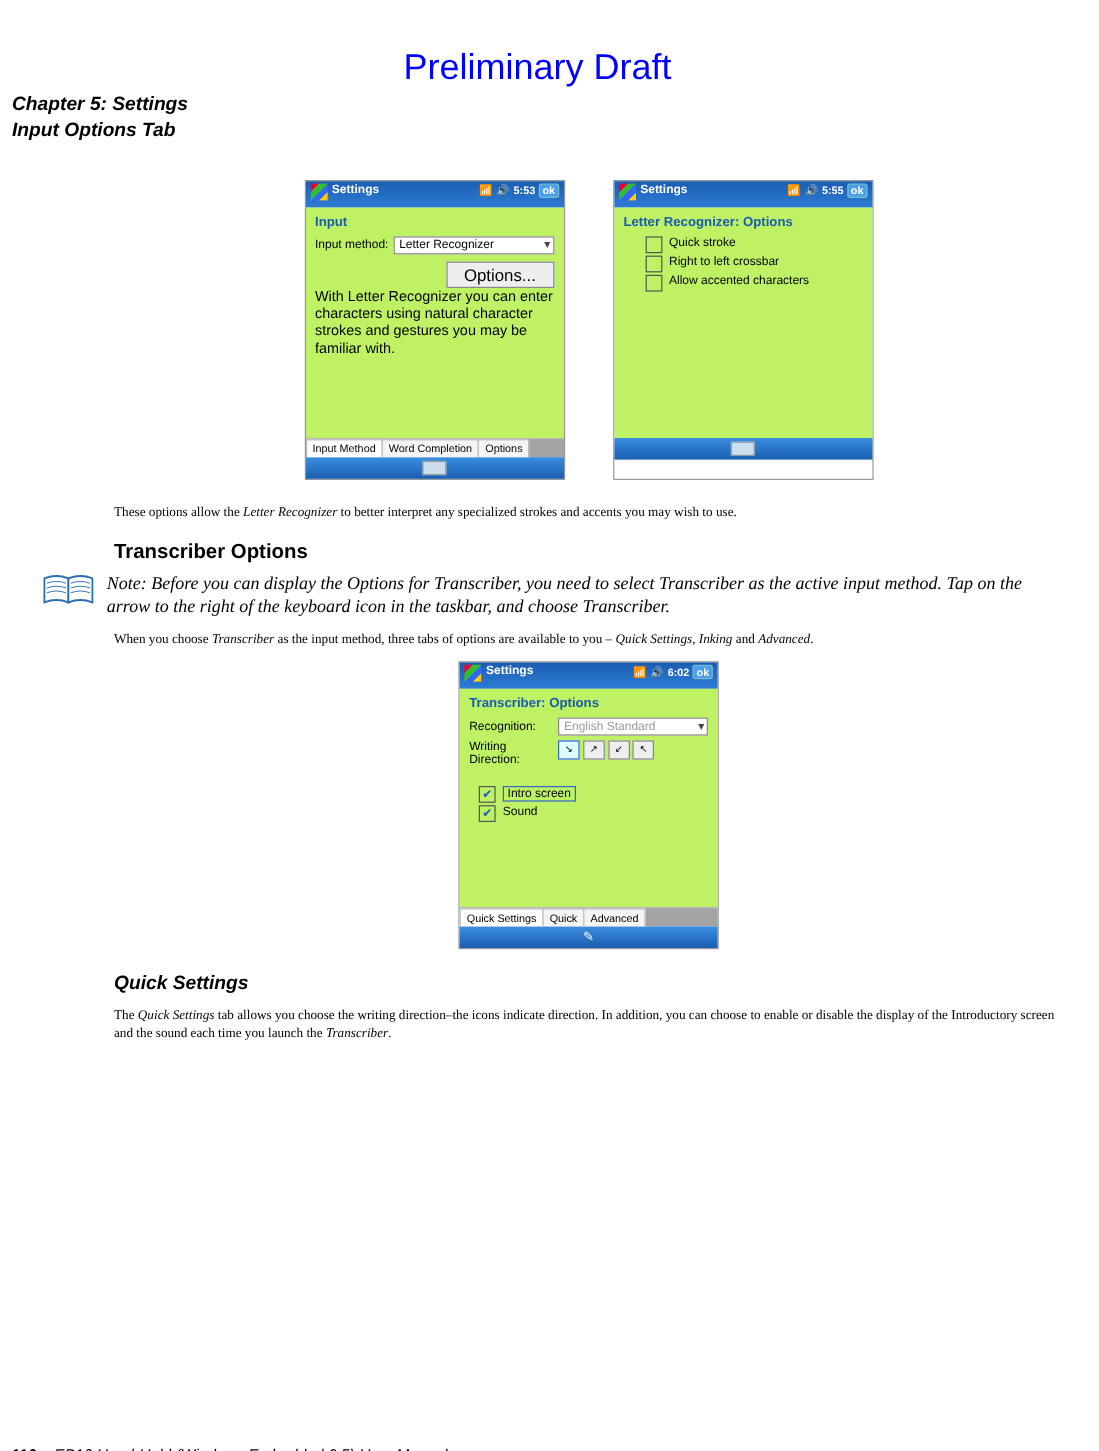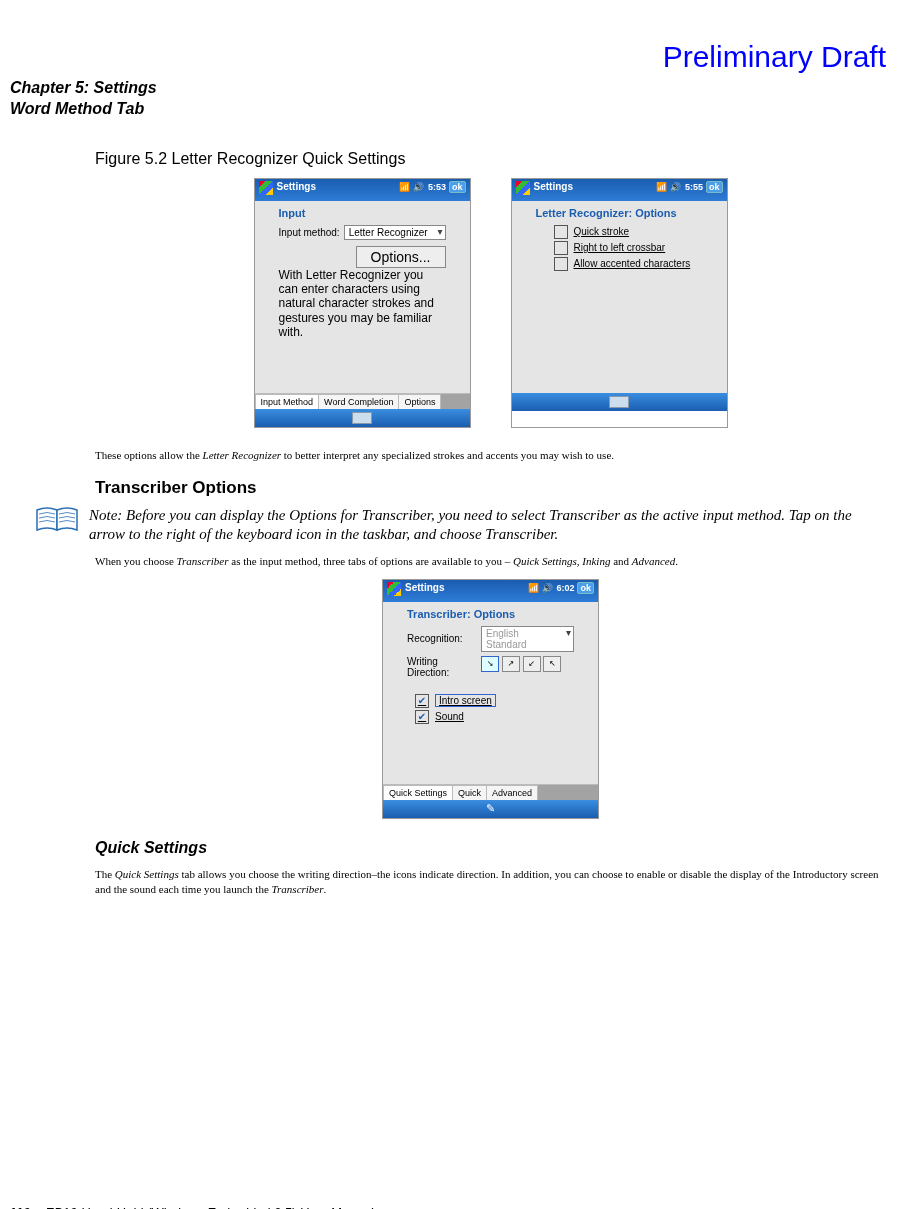--- a/index.html
+++ b/index.html
@@ -9,21 +9,21 @@
     background: #fff;
     color: #000;
     width: 916px;
   }
   .page {
     padding: 40px 30px 20px 10px;
     position: relative;
     min-height: 1180px;
   }
   .draft-header {
-    text-align: right;
+    text-align: center;
     color: #0000ff;
     font-size: 30px;
     font-family: Arial, sans-serif;
     margin-bottom: 4px;
   }
   .chapter-header {
     font-family: 'Trebuchet MS', Arial, sans-serif;
     font-style: italic;
     font-weight: bold;
     font-size: 16px;
@@ -70,23 +70,23 @@
   .wm-title { flex: 1; }
   .wm-icons { display: flex; gap: 3px; align-items: center; font-size: 9px; }
   .wm-ok {
     background: #4a9fe8;
     border: 1px solid #7bc;
     padding: 0 2px;
     font-size: 9px;
     border-radius: 2px;
   }
   .wm-body {
-    padding: 6px 24px;
+    padding: 6px 8px;
     height: 180px;
-    background: #e5e5e5;
+    background: #bef264;
     color: #000;
   }
   .wm-subtitle {
     color: #1a5db0;
     font-weight: bold;
     font-size: 11px;
     margin-bottom: 6px;
   }
   .wm-row { display: flex; align-items: center; margin-bottom: 4px; gap: 4px;}
   .wm-label { font-size: 10px; }
@@ -143,24 +143,23 @@
     align-items: center;
   }
   .wm-kbd {
     width: 18px;
     height: 10px;
     background: #cde;
     border: 1px solid #89a;
   }
   .wm-check-row {
     display: flex;
-    align-items: center;
+    align-items: flex-start;
     margin: 2px 0 2px 18px;
     gap: 6px;
-    text-decoration: underline;
   }
   .wm-checkbox {
     width: 12px;
     height: 12px;
     border: 1px solid #555;
     display: inline-flex;
     align-items: center;
     justify-content: center;
     font-size: 10px;
     color: #1a5db0;
@@ -215,25 +214,24 @@
   .wd-icon.sel { border:1px solid #36c; background:#dff;}
 </style>
 </head>
 <body>
 
 <div class="page">
   <div class="draft-header">Preliminary Draft</div>
 
   <div class="chapter-header">
     <div>Chapter 5: Settings</div>
-    <div>Word Method Tab</div>
+    <div>Input Options Tab</div>
   </div>
 
   <div class="content">
-    <div class="figure-caption">Figure 5.2  Letter Recognizer Quick Settings</div>
 
     <div class="screenshot-row">
 
       <div class="wm-screen">
         <div class="wm-titlebar">
           <div class="wm-flag"></div>
           <span class="wm-title">Settings</span>
           <div class="wm-icons">
             <span>📶</span>
             <span>🔊</span>

